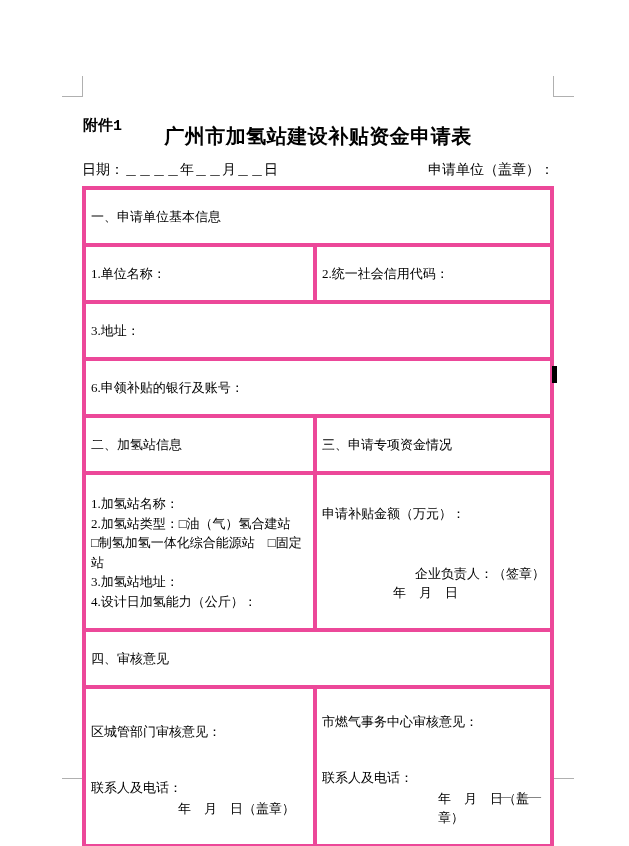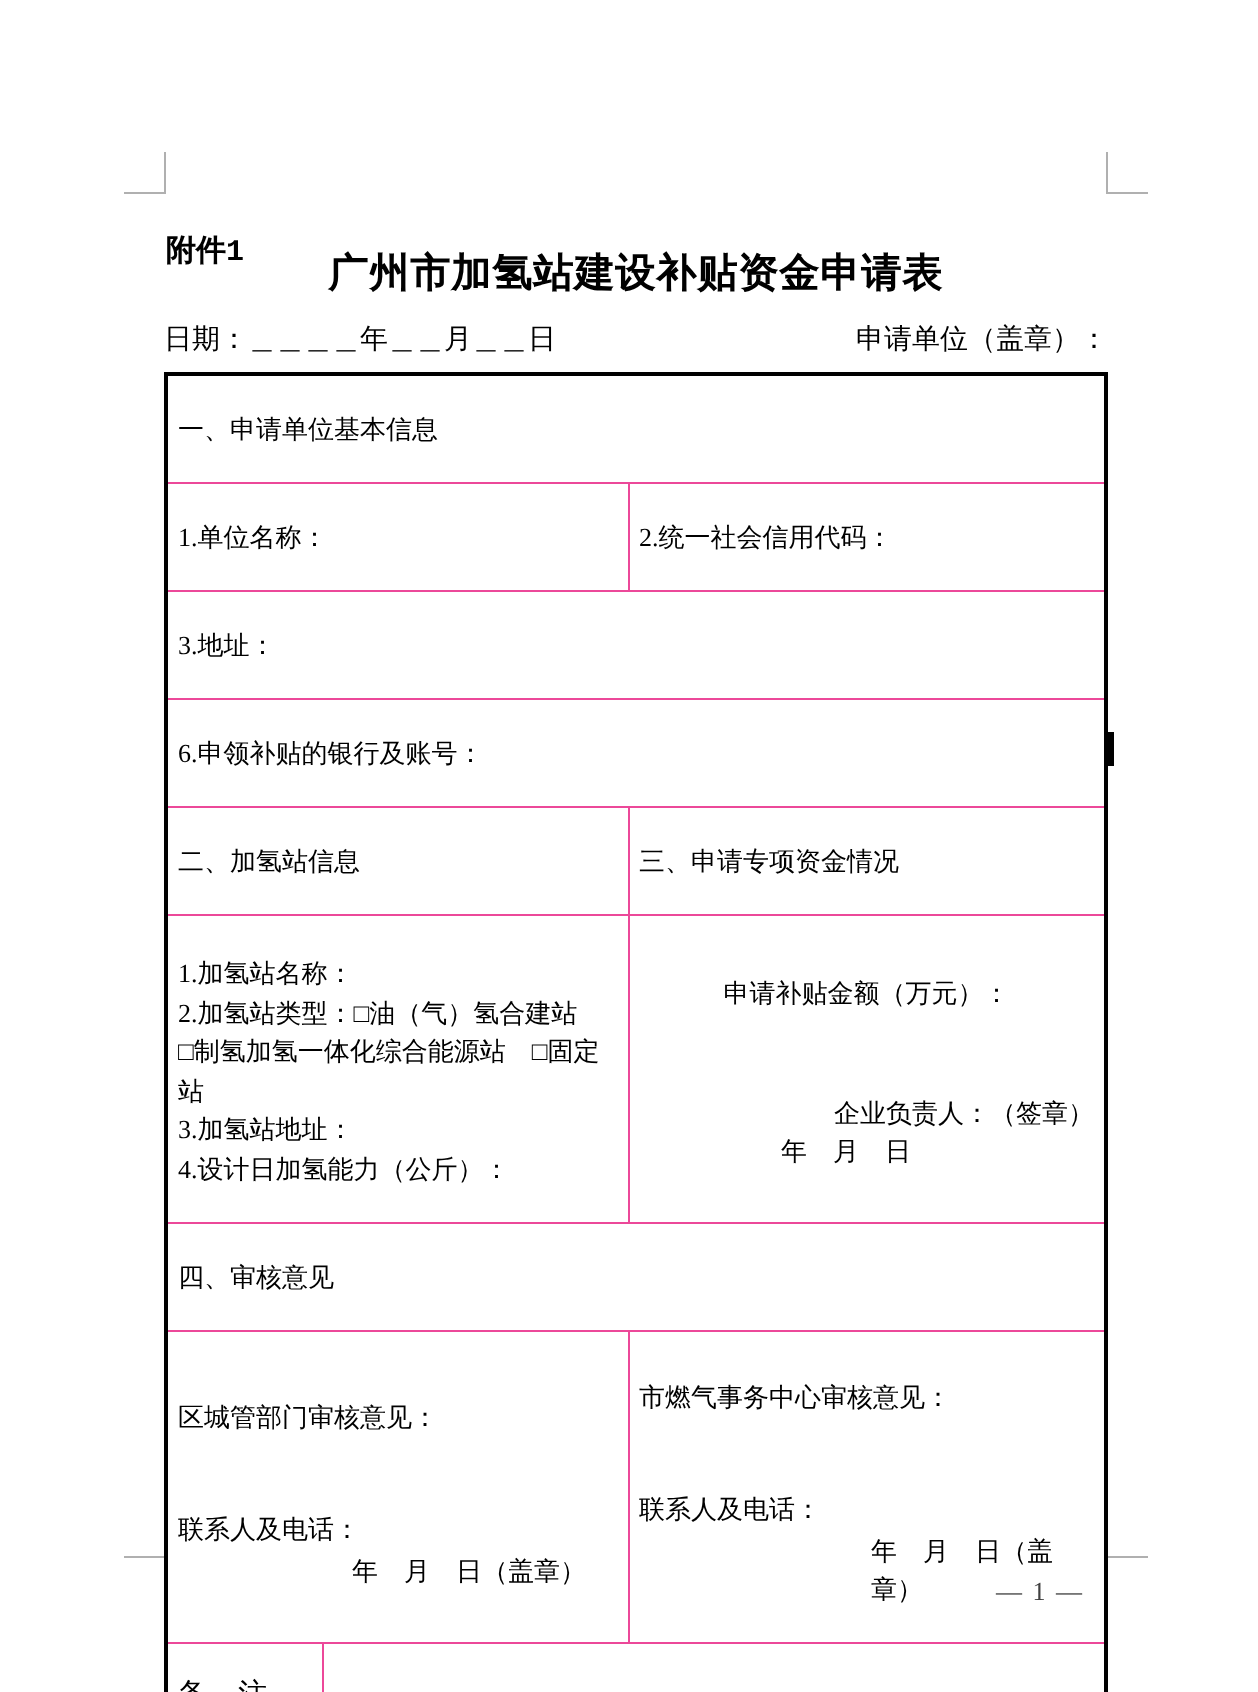--- a/index.html
+++ b/index.html
@@ -36,30 +36,30 @@
     font-size:14px;
   }
 
   
   table.form {
     position:absolute; left:82px; top:186px; width:472px;
     border-collapse:collapse; table-layout:fixed;
     font-size:13px; line-height:19px;
     border:2px solid #000;
   }
-  table.form td { border:1px solid #ec4899; padding:17px 5px; vertical-align:middle; overflow:hidden; }
+  table.form td { border:4px solid #ec4899; padding:17px 5px; vertical-align:middle; overflow:hidden; }
   tr.rA td{height:23px} tr.rB td{height:28px} tr.rC td{height:30px}
   tr.rD td{height:32px} tr.rE td{height:37px} tr.rF td{height:27px}
   tr.rG td{height:120px} tr.rH td{height:22px} tr.rI td{height:103px}
   tr.rJ td{height:119px} tr.rK td{height:35px}
   td.top { vertical-align:top; }
   .cell-lines { padding-top:2px; }
   .cell-lines div { line-height:19.5px; white-space:nowrap; }
 
-  .rG .amount     { margin-top:3px;text-align:center; }
+  .rG .amount     { margin-top:3px; }
   .rG .resp       { margin-top:41px; margin-left:16px;text-align:right; }
   .rG .sign-date  { margin-left:71px; }
 
   .rI .review-title { margin-top:6px; }
   .rI .contact      { margin-top:37px; }
   .rI .review-date  { margin-top:2px; }
   .rI .d-left  .review-date { margin-left:87px; }
   .rI .d-right .review-date { margin-left:116px; }
 
   .rJ .review-title { margin-top:8px; }

